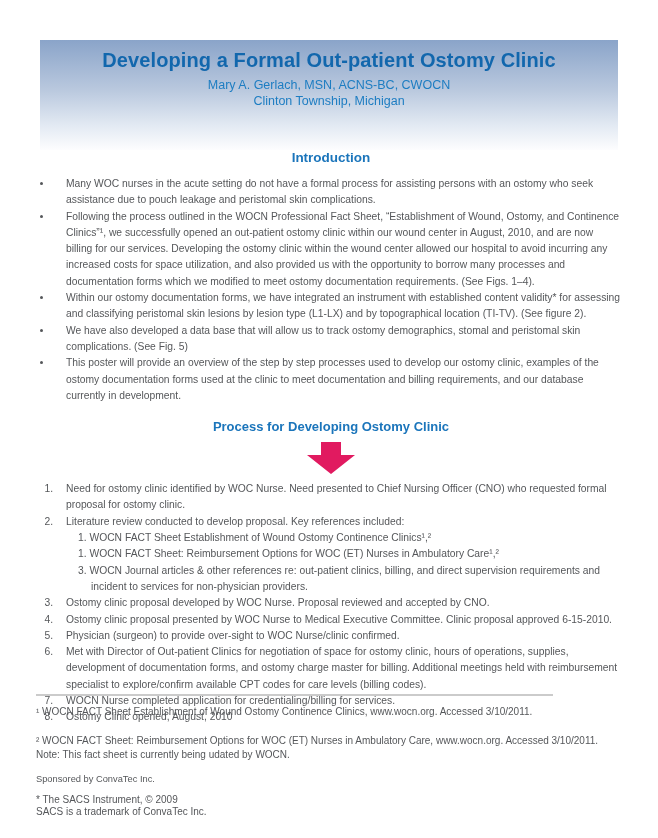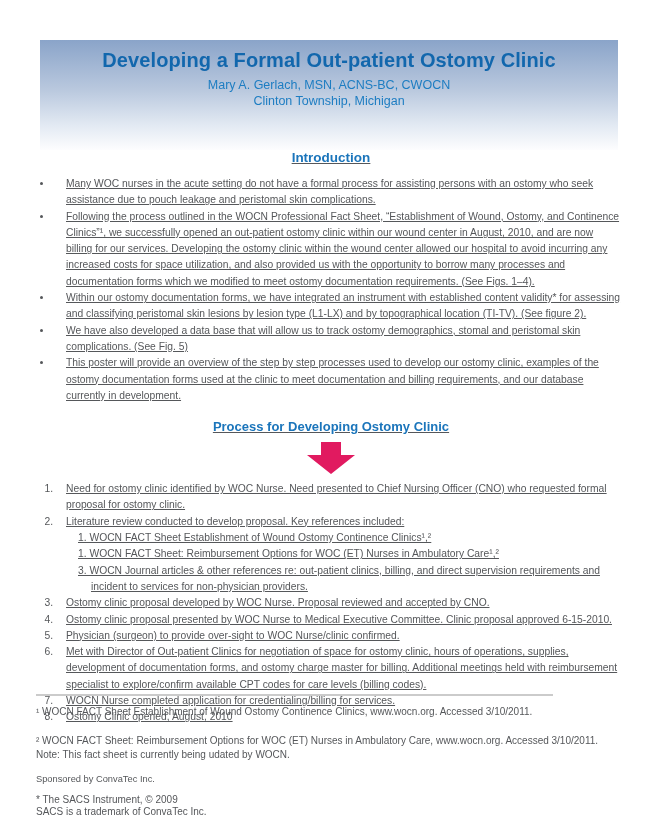--- a/index.html
+++ b/index.html
@@ -31,21 +31,21 @@
   }
   .author-line, .location-line {
     font-size: 12.5px;
     color: var(--subtitle-blue, #1d7dc2);
     line-height: 16px;
   }
 
   
   .content {
     position: absolute;
-    left: 40px; top: 150px; width: 582px; text-decoration: underline;
+    left: 40px; top: 150px; width: 582px;
   }
   .section-heading {
     text-align: center;
     font-size: 13.5px; font-weight: bold;
     color: var(--heading-blue, #1b75bb);
   }
 
   ul.bullet-list {
     margin-top: 11px;
     padding-left: 13px;

